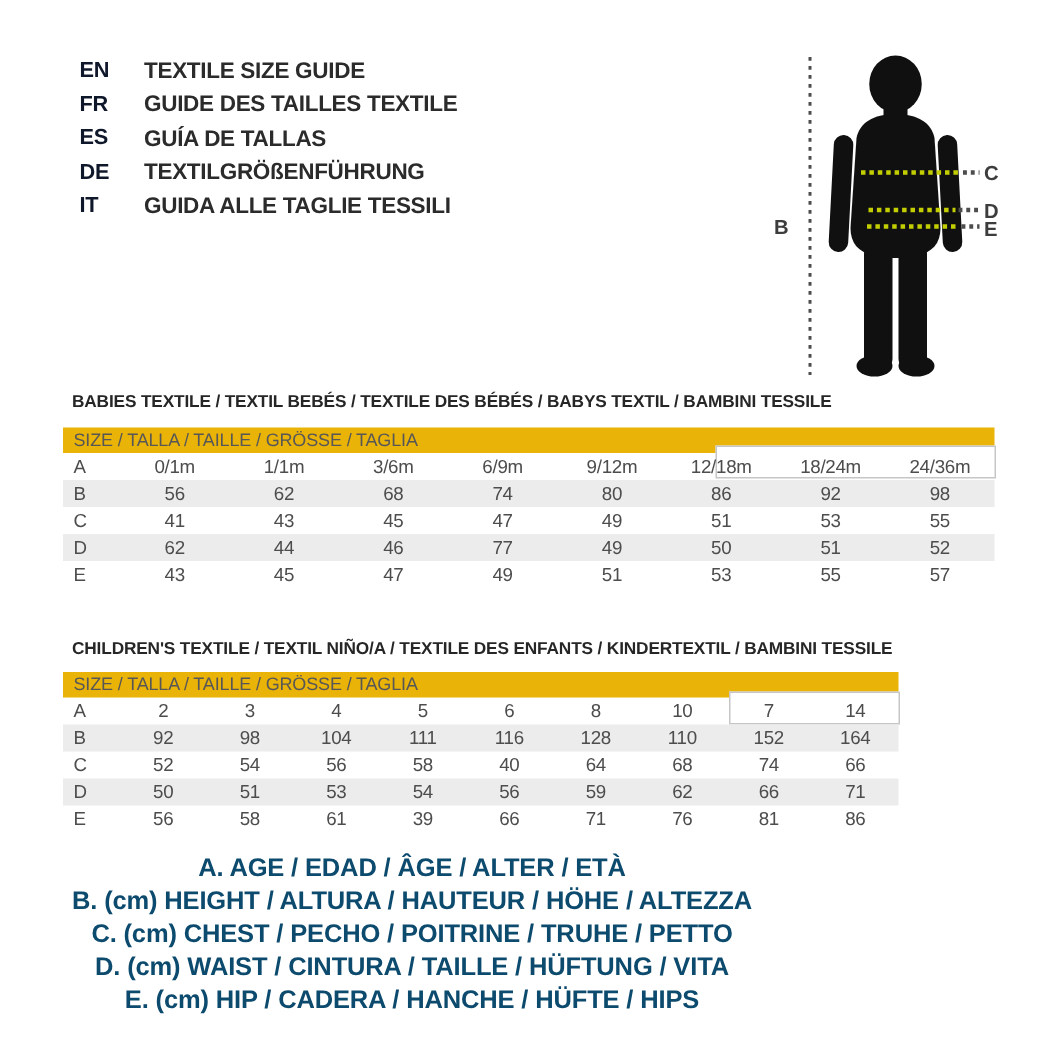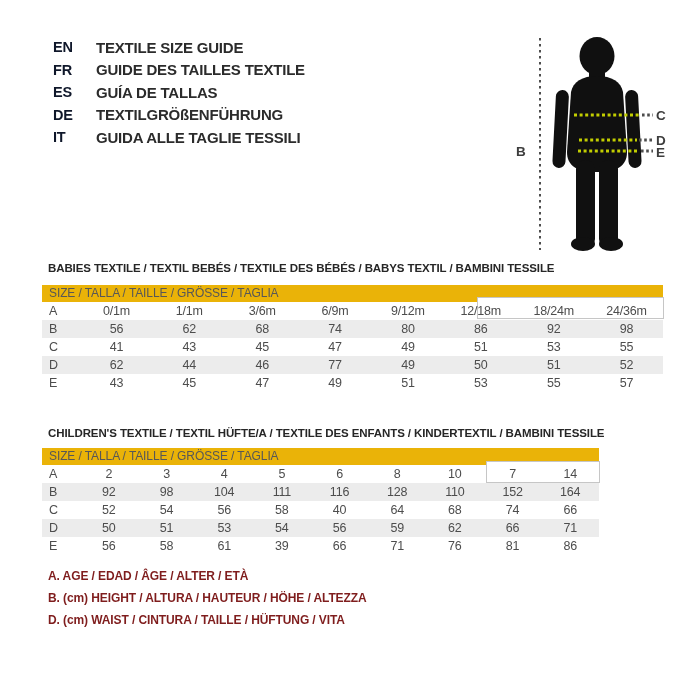--- a/index.html
+++ b/index.html
@@ -35,22 +35,22 @@
   .tlabel{flex:none;width:38px;text-align:left;padding-left:7px;box-sizing:border-box;}
   .rows{position:relative;z-index:2;}
 
   
   .hl{position:absolute;background:#ffffff;border:1px solid #c6c6c6;z-index:1;box-sizing:border-box;}
   .hl-babies{left:477px;top:297px;width:187px;height:22px;}
   .hl-children{left:486px;top:461px;width:114px;height:22px;}
 
   
   .legend{position:absolute;left:48px;top:569px;}
-  .legend-line{height:22px;font-weight:bold;font-size:12px;letter-spacing:-0.1px;
-               color:#7f1d1d;white-space:nowrap;}
+  .legend-line{height:22px;font-weight:bold;font-size:17px;letter-spacing:-0.1px;
+               color:#0c4a6e;white-space:nowrap;text-align:center;}
 </style>
 </head>
 <body>
 
 <div class="canvas">
 
   <div class="lang-block">
     <div class="lang-row">
       <span class="lang-code">EN</span>
       <span class="lang-title">TEXTILE SIZE GUIDE</span>
@@ -162,21 +162,21 @@
           <div class="tcell">49</div>
           <div class="tcell">51</div>
           <div class="tcell">53</div>
           <div class="tcell">55</div>
           <div class="tcell">57</div>
         </div>
       </div>
   </div>
   <div class="hl hl-babies"></div>
 
-  <div class="section-title children-title">CHILDREN'S TEXTILE / TEXTIL HÜFTE/A / TEXTILE DES ENFANTS / KINDERTEXTIL / BAMBINI TESSILE</div>
+  <div class="section-title children-title">CHILDREN'S TEXTILE / TEXTIL NIÑO/A / TEXTILE DES ENFANTS / KINDERTEXTIL / BAMBINI TESSILE</div>
   <div class="size-table children-table">
     <div class="size-bar">SIZE / TALLA / TAILLE / GRÖSSE / TAGLIA</div>
     <div class="rows">
         <div class="trow">
           <div class="tcell tlabel">A</div>
           <div class="tcell">2</div>
           <div class="tcell">3</div>
           <div class="tcell">4</div>
           <div class="tcell">5</div>
           <div class="tcell">6</div>
@@ -233,16 +233,18 @@
           <div class="tcell">81</div>
           <div class="tcell">86</div>
         </div>
       </div>
   </div>
   <div class="hl hl-children"></div>
 
   <div class="legend">
     <div class="legend-line">A. AGE / EDAD / ÂGE / ALTER / ETÀ</div>
     <div class="legend-line">B. (cm) HEIGHT / ALTURA / HAUTEUR / HÖHE / ALTEZZA</div>
+    <div class="legend-line">C. (cm) CHEST / PECHO / POITRINE / TRUHE / PETTO</div>
     <div class="legend-line">D. (cm) WAIST / CINTURA / TAILLE / HÜFTUNG / VITA</div>
+    <div class="legend-line">E. (cm) HIP / CADERA / HANCHE / HÜFTE / HIPS</div>
   </div>
 
 </div>
 
 </body></html>

